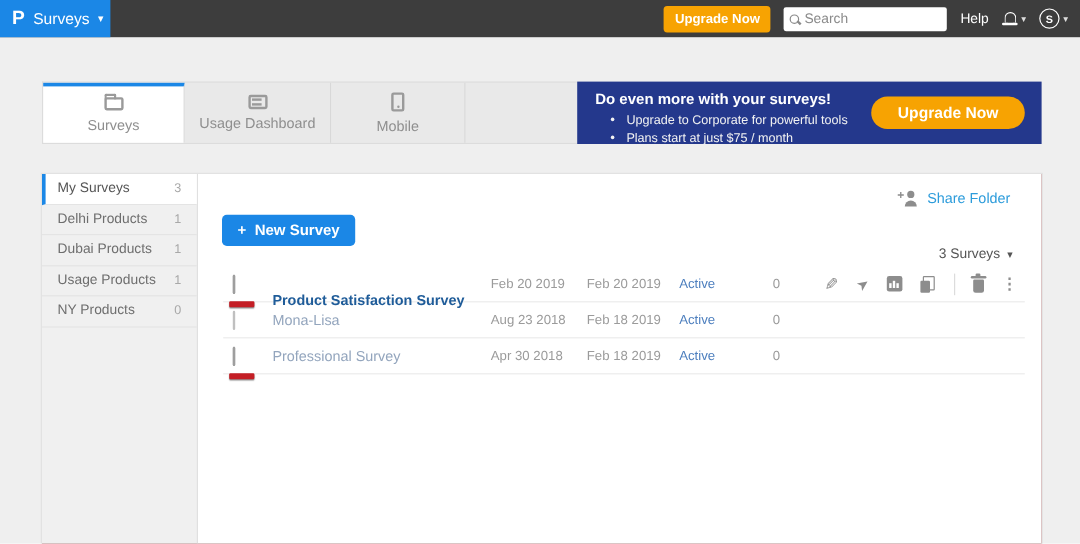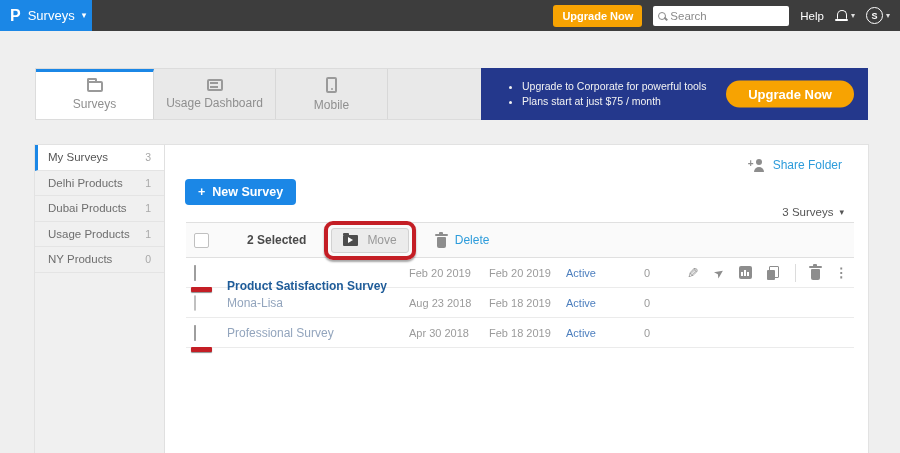--- a/index.html
+++ b/index.html
@@ -152,20 +152,21 @@
       <span class="tab-icon-dashboard"></span>
       <span class="tab-label">Usage Dashboard</span>
     </div>
     <div class="tab tab-mobile">
       <span class="tab-icon-mobile"></span>
       <span class="tab-label">Mobile</span>
     </div>
     <div class="tab-fill"></div>
   </div>
   <div class="banner">
+    <div class="banner-title">Do even more with your surveys!</div>
     <ul class="banner-bullets">
       <li>Upgrade to Corporate for powerful tools</li>
       <li>Plans start at just $75 / month</li>
     </ul>
     <button class="btn-upgrade-banner">Upgrade Now</button>
   </div>
 </div>
 
 <div class="content">
   <div class="sidebar">
@@ -205,35 +206,20 @@
       <span>New Survey</span>
     </button>
 
     <div class="surveys-dropdown">
       <span>3 Surveys</span>
       <span class="caret-dark">▾</span>
     </div>
 
     <div class="list">
 
-      <div class="toolbar">
-        <span class="checkbox"></span>
-        <span class="selected-label">2 Selected</span>
-        <span class="move-wrap">
-          <button class="move-btn">
-            <span class="move-folder"></span>
-            <span>Move</span>
-          </button>
-          <span class="annotation-ring"></span>
-        </span>
-        <span class="toolbar-trash-wrap">
-          <span class="trash"></span>
-          <span class="delete-label">Delete</span>
-        </span>
-      </div>
 
       <div class="row">
         <span class="cb-cell">
           <span class="checkbox checked"></span>
           <span class="red-underline"></span>
         </span>
         <span class="name-cell primary">Product Satisfaction Survey</span>
         <span class="date-created">Feb 20 2019</span>
         <span class="date-modified">Feb 20 2019</span>
         <span class="status-cell">Active</span>

